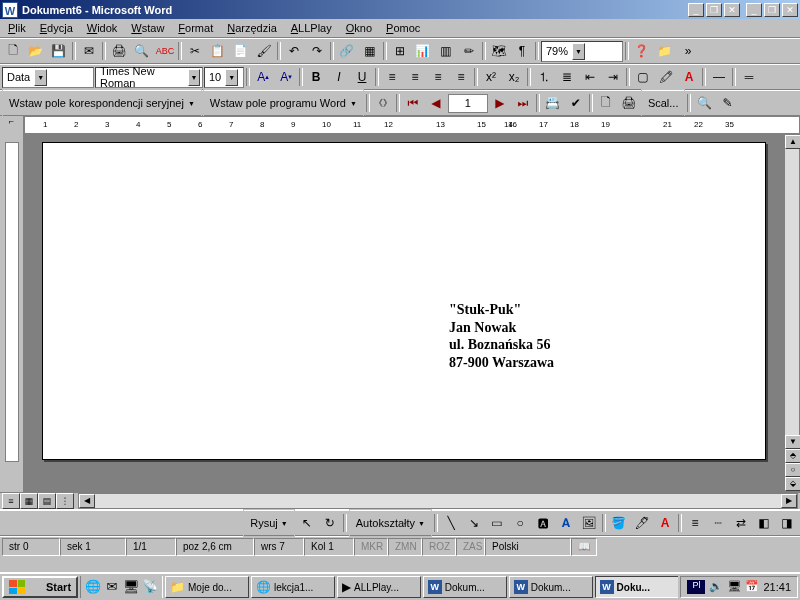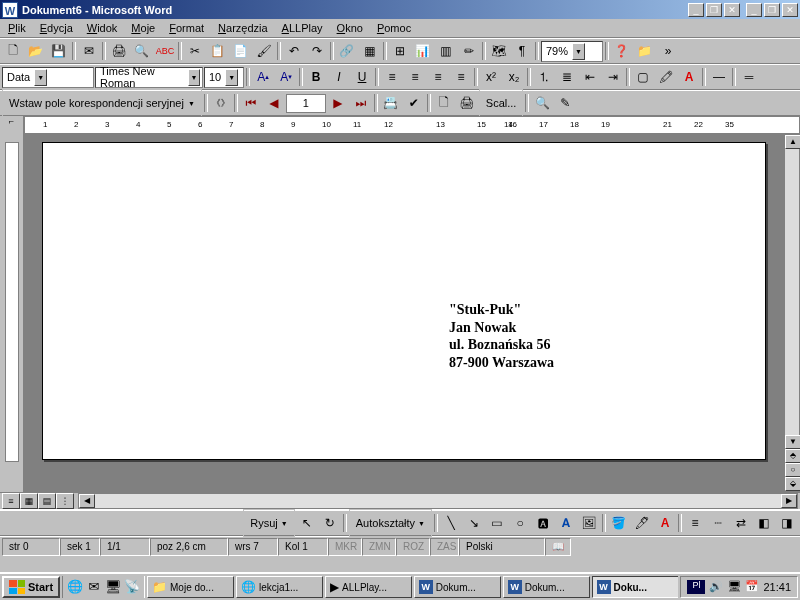--- a/index.html
+++ b/index.html
@@ -31,21 +31,21 @@
 .content { position:absolute; left:406px; top:158px; font-family:'Times New Roman',serif; font-size:14px; font-weight:bold; line-height:1.25; }
 .viewbtns { height:18px; background:#c0c0c0; border-top:1px solid #808080; border-bottom:1px solid #fff; display:flex; align-items:center; padding:0 2px; }
 .vbtn { width:18px; height:16px; border:1px solid #fff; border-right-color:#404040; border-bottom-color:#404040; cursor:pointer; text-align:center; line-height:14px; font-size:9px; }
 .scrollh { flex:1; height:16px; background:#e0e0e0; margin:0 0 0 4px; border:1px solid #808080; display:flex; }
 .scrbtn { width:16px; height:14px; background:#c0c0c0; border:1px solid #fff; border-right-color:#404040; border-bottom-color:#404040; cursor:pointer; text-align:center; line-height:12px; font-size:8px; }
 .vscroll { width:16px; background:#e0e0e0; border:1px solid #808080; display:flex; flex-direction:column; }
 .statusbar { height:20px; background:#c0c0c0; border-top:1px solid #fff; display:flex; align-items:center; padding:0 2px; gap:0; font-size:10px; }
 .statcell { height:18px; border:1px solid #808080; border-right-color:#fff; border-bottom-color:#fff; padding:0 6px; display:flex; align-items:center; }
 .statcell.dis { color:#808080; }
 .taskbar { position:absolute; bottom:0; left:0; right:0; height:28px; background:#c0c0c0; border-top:2px solid #fff; display:flex; align-items:center; padding:2px; gap:2px; }
-.start { height:22px; border:2px solid #fff; border-right-color:#404040; border-bottom-color:#404040; padding:0 5px; display:flex; align-items:center; font-weight:bold; cursor:pointer; font-size:11px; }
+.start { height:22px; border:2px solid #fff; border-right-color:#404040; border-bottom-color:#404040; padding:0 5px; display:flex; align-items:center; font-weight:bold; cursor:pointer; font-size:11px;gap:18px; }
 .winlogo { width:16px; height:14px; margin-right:3px; display:grid; grid-template-columns:1fr 1fr; grid-template-rows:1fr 1fr; gap:1px; }
 .winlogo span:nth-child(1){background:#f25022}.winlogo span:nth-child(2){background:#7fba00}.winlogo span:nth-child(3){background:#00a4ef}.winlogo span:nth-child(4){background:#ffb900}
 .ql { height:22px; display:flex; align-items:center; gap:3px; padding:0 4px; border-left:1px solid #808080; border-right:1px solid #fff; }
 .qlic { width:16px; height:16px; cursor:pointer; font-size:13px; text-align:center; }
 .taskbtn { height:22px; border:1px solid #fff; border-right-color:#404040; border-bottom-color:#404040; padding:0 4px; display:flex; align-items:center; cursor:pointer; font-size:10px; gap:3px; overflow:hidden; }
 .taskbtn.active { border:1px solid #404040; border-right-color:#fff; border-bottom-color:#fff; background:#e0e0e0; font-weight:bold; }
 .taskbtn .ticon { width:14px; height:14px; background:#2a5699; color:#fff; font-size:9px; font-weight:bold; text-align:center; line-height:14px; flex-shrink:0; }
 .tray { height:22px; border:1px solid #808080; border-right-color:#fff; border-bottom-color:#fff; padding:0 6px; display:flex; align-items:center; gap:4px; margin-left:auto; }
 .trayic { width:14px; height:14px; font-size:11px; text-align:center; }
 .navinput { width:40px; height:19px; background:#fff; border:1px solid #808080; text-align:center; font-size:11px; }
@@ -63,21 +63,21 @@
     <div class="winbtn" style="margin-left:4px">_</div>
     <div class="winbtn">❐</div>
     <div class="winbtn">✕</div>
   </div>
 </div>
 
 <div class="menubar">
   <div class="menuitem">Plik</div>
   <div class="menuitem">Edycja</div>
   <div class="menuitem">Widok</div>
-  <div class="menuitem">Moje</div>
+  <div class="menuitem">Wstaw</div>
   <div class="menuitem">Format</div>
   <div class="menuitem">Narzędzia</div>
   <div class="menuitem">ALLPlay</div>
   <div class="menuitem">Okno</div>
   <div class="menuitem">Pomoc</div>
 </div>
 
 <div class="toolbar">
   <div class="tbtn">🗋</div>
   <div class="tbtn">📂</div>
@@ -103,21 +103,21 @@
   <div class="tbtn">▦</div>
   <div class="sep"></div>
   <div class="tbtn">⊞</div>
   <div class="tbtn">📊</div>
   <div class="tbtn">▥</div>
   <div class="tbtn">✏</div>
   <div class="sep"></div>
   <div class="tbtn">🗺</div>
   <div class="tbtn">¶</div>
   <div class="sep"></div>
-  <div class="dd" style="width:62px">
+  <div class="dd" style="width:82px">
       <span>79%</span>
       <span class="arr">▼</span>
     </div>
   <div class="sep"></div>
   <div class="tbtn">❓</div>
   <div class="tbtn">📁</div>
   <div class="tbtn">»</div>
 </div>
 
 <div class="toolbar">
@@ -167,20 +167,24 @@
     </div>
   <div class="sep"></div>
   <div class="tbtn">—</div>
   <div class="sep"></div>
   <div class="tbtn">═</div>
 </div>
 
 <div class="toolbar">
   <div class="btnface">
       <span>Wstaw pole korespondencji seryjnej</span>
+      <span style="margin-left:4px;font-size:7px">▼</span>
+    </div>
+  <div class="btnface">
+      <span>Wstaw pole programu Word</span>
       <span style="margin-left:4px;font-size:7px">▼</span>
     </div>
   <div class="sep"></div>
   <div class="tbtn" style="font-size:9px">《》</div>
   <div class="sep"></div>
   <div class="tbtn" style="color:#800">⏮</div>
   <div class="tbtn" style="color:#800">◀</div>
   <input class="navinput" value="1" style="">
   <div class="tbtn" style="color:#800">▶</div>
   <div class="tbtn" style="color:#800">⏭</div>
@@ -292,21 +296,21 @@
   <div class="sep"></div>
   <div class="tbtn">≡</div>
   <div class="tbtn">┈</div>
   <div class="tbtn">⇄</div>
   <div class="tbtn">◧</div>
   <div class="tbtn">◨</div>
 </div>
 
 <div class="statusbar">
   <div class="statcell" style="width:58px">str  0</div>
-  <div class="statcell" style="width:40px">sek  1</div>
+  <div class="statcell" style="width:66px">sek  1</div>
   <div class="statcell" style="width:50px">1/1</div>
   <div class="statcell" style="width:78px">poz  2,6 cm</div>
   <div class="statcell" style="width:50px">wrs  7</div>
   <div class="statcell" style="width:50px">Kol   1</div>
   <div class="statcell dis" style="width:34px">MKR</div>
   <div class="statcell dis" style="width:34px">ZMN</div>
   <div class="statcell dis" style="width:34px">ROZ</div>
   <div class="statcell dis" style="width:29px">ZAS</div>
   <div class="statcell" style="width:86px">Polski</div>
   <div class="statcell" style="width:26px">📖</div>

